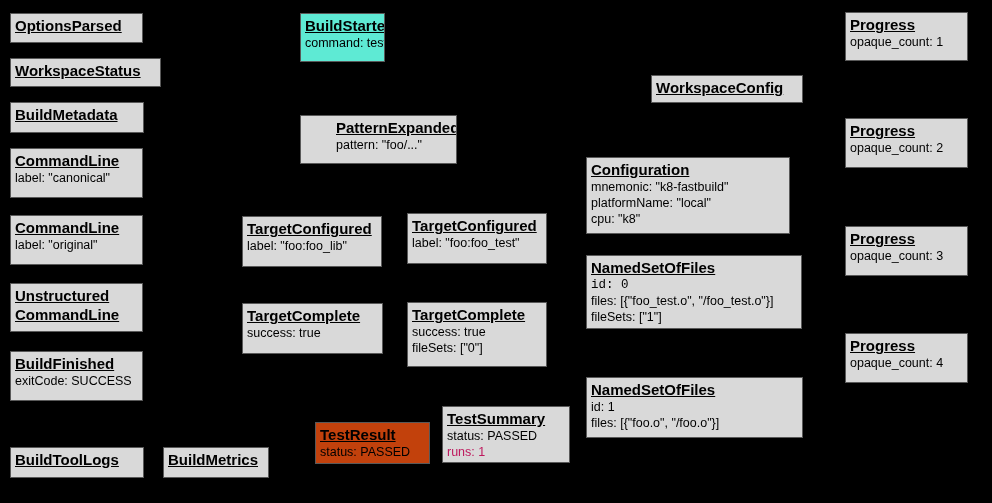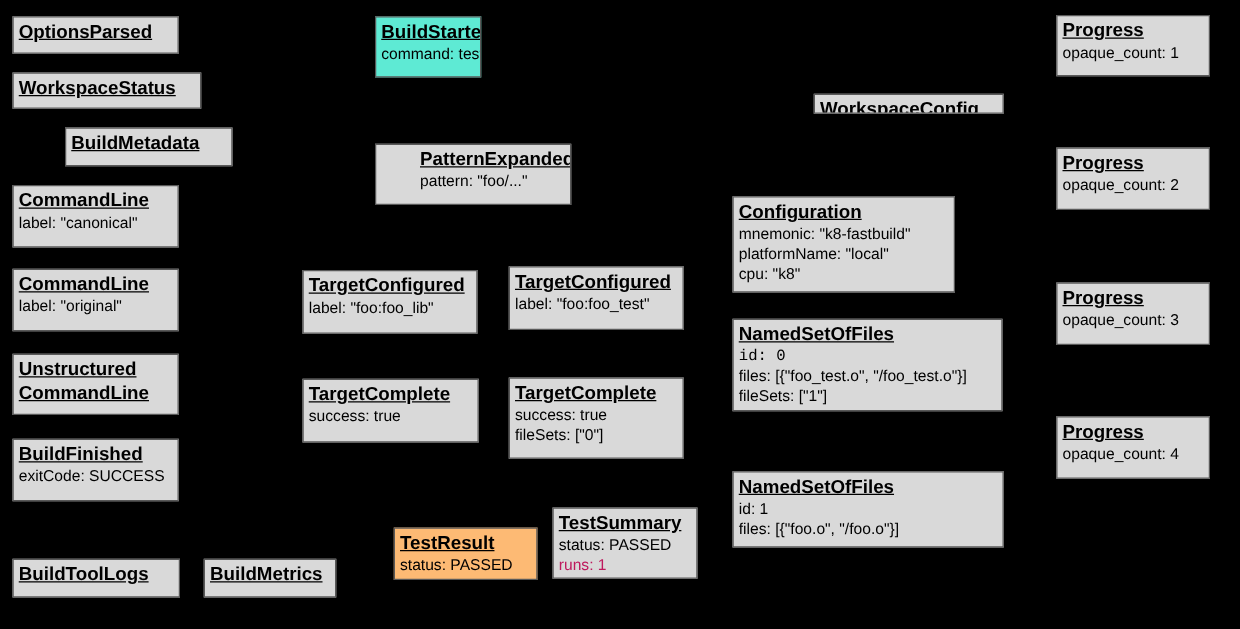--- a/index.html
+++ b/index.html
@@ -39,21 +39,21 @@
 </head>
 <body>
 
 <div id="canvas" style="background: rgb(0, 0, 0);">
     <div class="node" style="left: 10px; top: 13px; width: 133px; height: 30px; background: rgb(217, 217, 217); border-color: rgb(89, 89, 89);">
       <div class="node-title" style="color: rgb(0, 0, 0);">OptionsParsed</div>
     </div>
     <div class="node" style="left: 10px; top: 58px; width: 151px; height: 29px; background: rgb(217, 217, 217); border-color: rgb(89, 89, 89);">
       <div class="node-title" style="color: rgb(0, 0, 0);">WorkspaceStatus</div>
     </div>
-    <div class="node" style="left: 10px; top: 102px; width: 134px; height: 31px; background: rgb(217, 217, 217); border-color: rgb(89, 89, 89); margin-left: 42px;">
+    <div class="node" style="left: 10px; top: 102px; width: 134px; height: 31px; background: rgb(217, 217, 217); border-color: rgb(89, 89, 89);">
       <div class="node-title" style="color: rgb(0, 0, 0);">BuildMetadata</div>
     </div>
     <div class="node" style="left: 10px; top: 148px; width: 133px; height: 50px; background: rgb(217, 217, 217); border-color: rgb(89, 89, 89);">
       <div class="node-title" style="color: rgb(0, 0, 0);">CommandLine</div>
       <div class="node-line" style="color: rgb(0, 0, 0);">label: "canonical"</div>
     </div>
     <div class="node" style="left: 10px; top: 215px; width: 133px; height: 50px; background: rgb(217, 217, 217); border-color: rgb(89, 89, 89);">
       <div class="node-title" style="color: rgb(0, 0, 0);">CommandLine</div>
       <div class="node-line" style="color: rgb(0, 0, 0);">label: "original"</div>
     </div>
@@ -88,33 +88,33 @@
     </div>
     <div class="node" style="left: 242px; top: 303px; width: 141px; height: 51px; background: rgb(217, 217, 217); border-color: rgb(89, 89, 89);">
       <div class="node-title" style="color: rgb(0, 0, 0);">TargetComplete</div>
       <div class="node-line" style="color: rgb(0, 0, 0);">success: true</div>
     </div>
     <div class="node" style="left: 407px; top: 302px; width: 140px; height: 65px; background: rgb(217, 217, 217); border-color: rgb(89, 89, 89);">
       <div class="node-title" style="color: rgb(0, 0, 0);">TargetComplete</div>
       <div class="node-line" style="color: rgb(0, 0, 0);">success: true</div>
       <div class="node-line" style="color: rgb(0, 0, 0);">fileSets: ["0"]</div>
     </div>
-    <div class="node" style="left: 315px; top: 422px; width: 115px; height: 42px; background: #fdba74; border-color: rgb(89, 89, 89);">
+    <div class="node" style="left: 315px; top: 422px; width: 115px; height: 42px; background: #c2410c; border-color: rgb(89, 89, 89);">
       <div class="node-title" style="color: rgb(0, 0, 0);">TestResult</div>
       <div class="node-line" style="color: rgb(0, 0, 0);">status: PASSED</div>
     </div>
-    <div class="node" style="left: 442px; top: 406px; width: 116px; height: 57px; background: rgb(217, 217, 217); border-color: rgb(89, 89, 89);">
+    <div class="node" style="left: 442px; top: 406px; width: 128px; height: 57px; background: rgb(217, 217, 217); border-color: rgb(89, 89, 89);">
       <div class="node-title" style="color: rgb(0, 0, 0);">TestSummary</div>
       <div class="node-line" style="color: rgb(0, 0, 0);">status: PASSED</div>
       <div class="node-line" style="color: #be185d;">runs: 1</div>
     </div>
-    <div class="node" style="left: 651px; top: 75px; width: 152px; height: 16px; background: rgb(217, 217, 217); border-color: rgb(89, 89, 89);">
+    <div class="node" style="left: 651px; top: 75px; width: 152px; height: 28px; background: rgb(217, 217, 217); border-color: rgb(89, 89, 89);">
       <div class="node-title" style="color: rgb(0, 0, 0);">WorkspaceConfig</div>
     </div>
-    <div class="node" style="left: 586px; top: 157px; width: 178px; height: 77px; background: rgb(217, 217, 217); border-color: rgb(89, 89, 89);">
+    <div class="node" style="left: 586px; top: 157px; width: 204px; height: 77px; background: rgb(217, 217, 217); border-color: rgb(89, 89, 89);">
       <div class="node-title" style="color: rgb(0, 0, 0);">Configuration</div>
       <div class="node-line" style="color: rgb(0, 0, 0);">mnemonic: "k8-fastbuild"</div>
       <div class="node-line" style="color: rgb(0, 0, 0);">platformName: "local"</div>
       <div class="node-line" style="color: rgb(0, 0, 0);">cpu: "k8"</div>
     </div>
     <div class="node" style="left: 586px; top: 255px; width: 216px; height: 74px; background: rgb(217, 217, 217); border-color: rgb(89, 89, 89);">
       <div class="node-title" style="color: rgb(0, 0, 0);">NamedSetOfFiles</div>
       <div class="node-line" style="color: rgb(0, 0, 0); font-family: Liberation Mono, monospace;">id: 0</div>
       <div class="node-line" style="color: rgb(0, 0, 0);">files: [{"foo_test.o", "/foo_test.o"}]</div>
       <div class="node-line" style="color: rgb(0, 0, 0);">fileSets: ["1"]</div>

